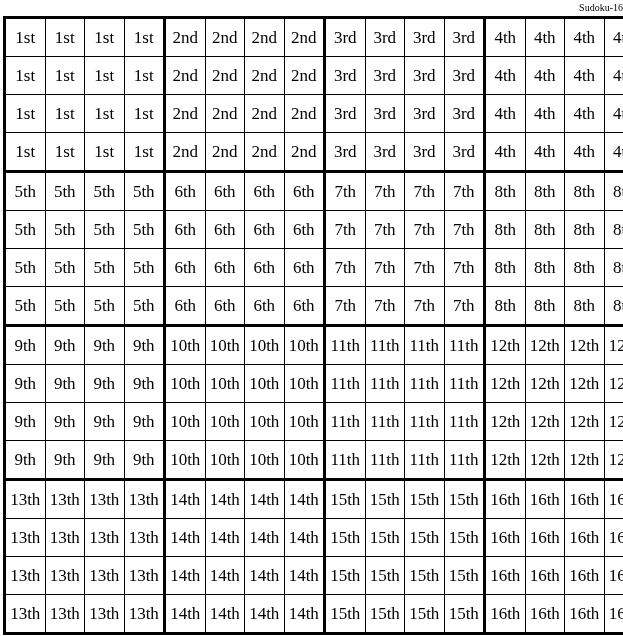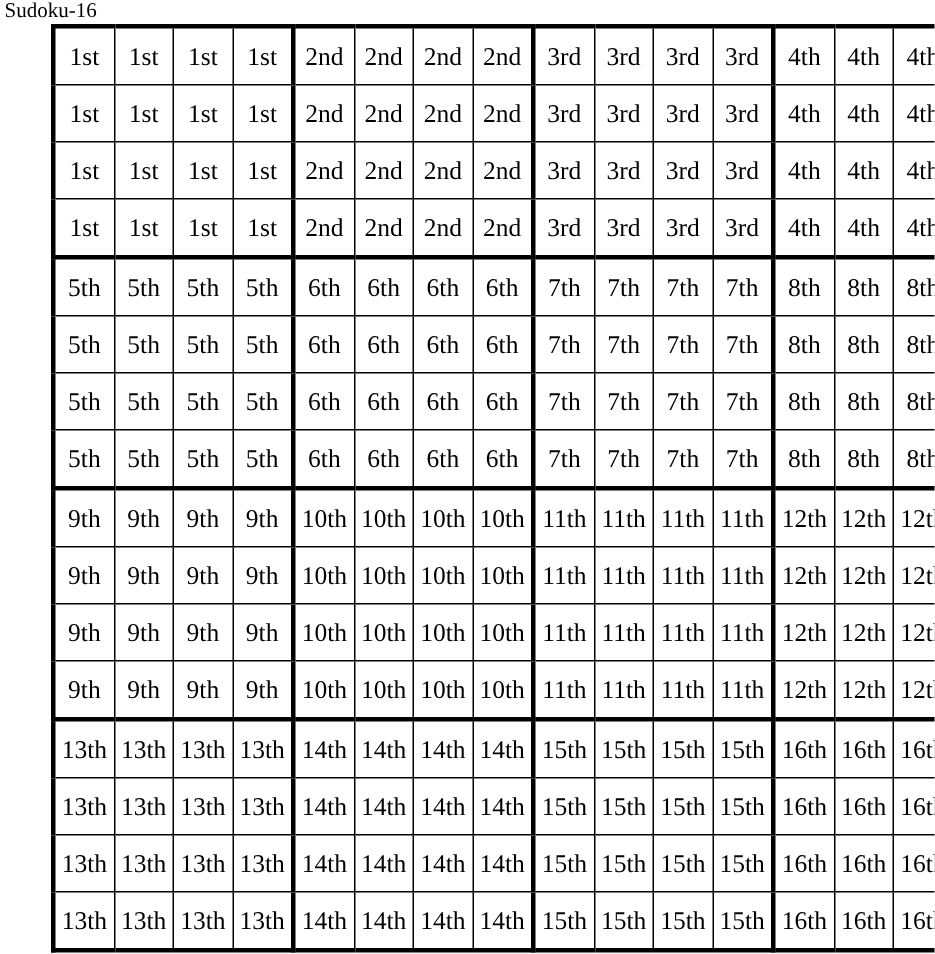--- a/index.html
+++ b/index.html
@@ -8,30 +8,30 @@
     background: #ffffff;
   }
   body {
     width: 623px;
     height: 636px;
     font-family: "Liberation Serif", serif;
     color: #000000;
     overflow: hidden;
   }
   #caption {
-    font-size: 14px;
+    font-size: 10px;
     line-height: 12px;
     padding: 2px 0 1px 3px;
     font-family: "Liberation Serif", serif;
     color: #000000;
     height: 13px;
+    text-align: right;
   }
   #grid-wrap {
     padding: 0 3px 0 3px;
-    margin-left: 31px;
   }
   table.sudoku {
     border-collapse: collapse;
     table-layout: fixed;
     width: 617px;
   }
   table.sudoku td {
     width: 38.5px;
     height: 37px;
     text-align: center;

